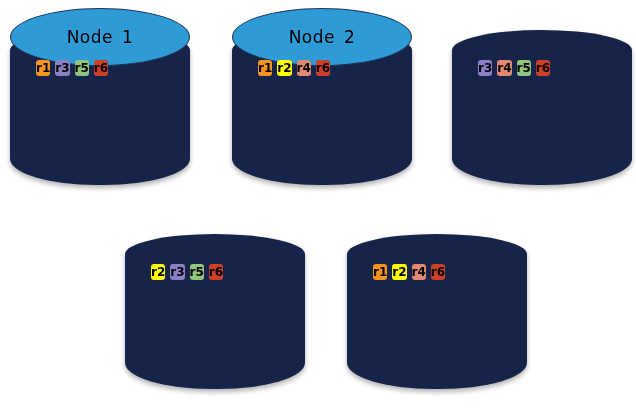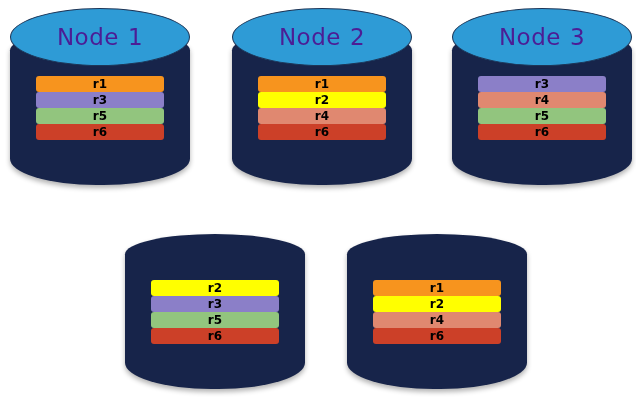--- a/index.html
+++ b/index.html
@@ -49,38 +49,39 @@
     background: var(--top);
     border-radius: 50% / 50%;
     border: 1.5px solid #1d3557;
     box-sizing: border-box;
     display: flex;
     align-items: center;
     justify-content: center;
   }
 
   .node-label {
-    color: #4c1d95;
-    font-size: 23px;
+    color: #000000;
+    font-size: 17px;
     letter-spacing: 0.5px;
     white-space: nowrap;
     font-family: "DejaVu Sans", sans-serif;
   }
   .node-label .num {
     margin-left: 9px;
   }
 
   
   .replicas {
     position: absolute;
     left: 26px;
     right: 26px;
-    top: 68px;
+    top: 52px;
     display: flex;
-    flex-direction: column;
+    flex-direction: row;
+    gap: 5px;
   }
 
   .replica {
     height: 16px;
     border-radius: 3px;
     display: flex;
     align-items: center;
     justify-content: center;
     font-size: 12px;
     font-weight: bold;
@@ -112,23 +113,20 @@
       </div>
       <div class="replicas">
         <div class="replica" style="background: rgb(247, 148, 30);">r1</div>
         <div class="replica" style="background: rgb(255, 255, 0);">r2</div>
         <div class="replica" style="background: rgb(224, 136, 112);">r4</div>
         <div class="replica" style="background: rgb(204, 64, 40);">r6</div>
       </div>
     </div>
     <div class="node" style="left: 452px; top: 8px; --body: #17244A; --top: #2E9BD6;">
       <div class="cyl-body"></div>
-      <div class="cyl-top">
-        <div class="node-label"><span>Node</span><span class="num">3</span></div>
-      </div>
       <div class="replicas">
         <div class="replica" style="background: rgb(139, 127, 200);">r3</div>
         <div class="replica" style="background: rgb(224, 136, 112);">r4</div>
         <div class="replica" style="background: rgb(146, 197, 126);">r5</div>
         <div class="replica" style="background: rgb(204, 64, 40);">r6</div>
       </div>
     </div>
     <div class="node" style="left: 125px; top: 212px; --body: #17244A; --top: #2E9BD6;">
       <div class="cyl-body"></div>
       <div class="replicas">

